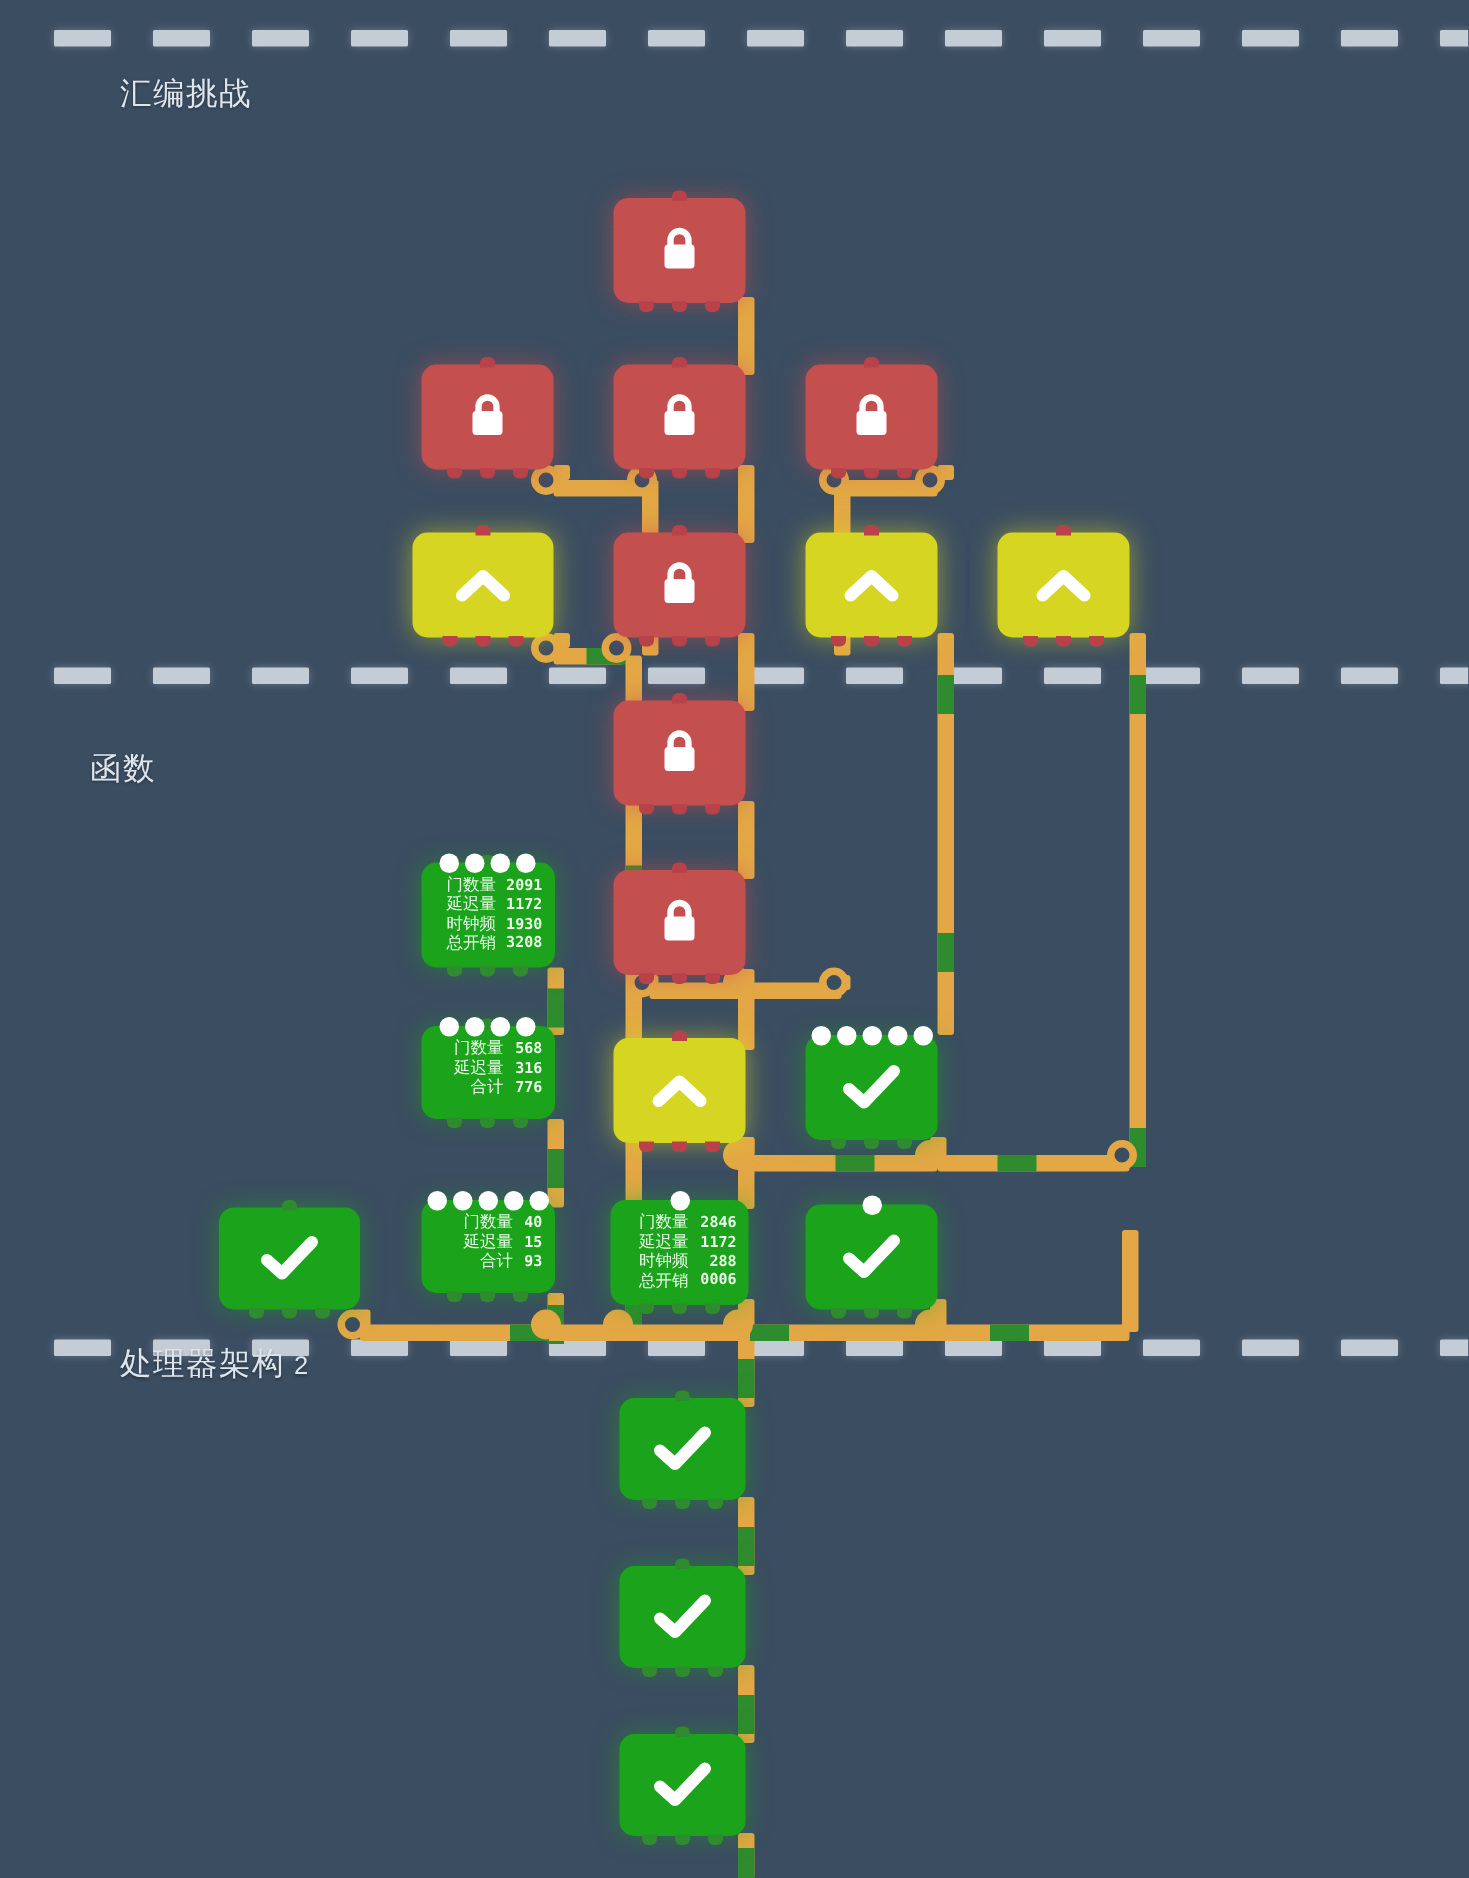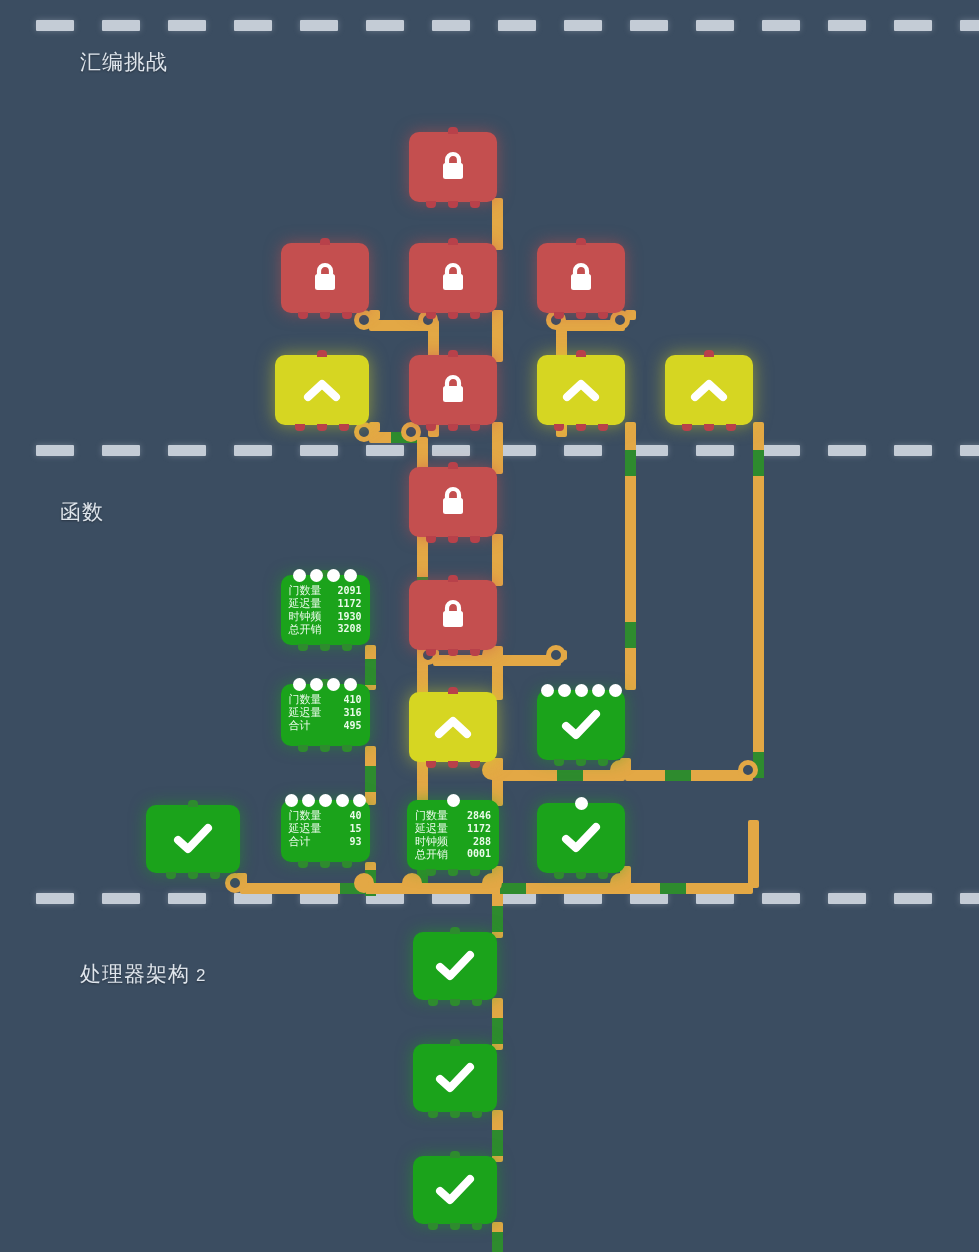--- a/index.html
+++ b/index.html
@@ -136,21 +136,21 @@
   }
   .statnode table {
     border-collapse: collapse;
     width: 100%;
     font-family: "DejaVu Sans Mono", monospace;
     font-size: 10px;
     color: #eafbea;
     line-height: 1.18;
   }
   .statnode td { padding: 0; white-space: nowrap; }
-  .statnode td.k { text-align: left; font-family: "Liberation Sans", sans-serif; font-size: 11px; }
+  .statnode td.k { text-align: right; font-family: "Liberation Sans", sans-serif; font-size: 11px; }
   .statnode td.v { text-align: right; font-weight: bold; }
 </style>
 </head>
 <body>
 
 <div id="stage">
 
   <div class="divider" style="top:20px" id="div0">
       <div class="dash" style="left: 36px;"></div>
       <div class="dash" style="left: 102px;"></div>
@@ -202,21 +202,21 @@
       <div class="dash" style="left: 894px;"></div>
       <div class="dash" style="left: 960px;"></div>
     </div>
 
   <div class="tier-label" style="left:80px; top:48px">
     <span>汇编挑战</span>
   </div>
   <div class="tier-label" style="left:60px; top:498px">
     <span>函数</span>
   </div>
-  <div class="tier-label" style="left:80px; top:960px">
+  <div class="tier-label" style="left:80px; top:895px">
     <span>处理器架构</span><span class="sub">2</span>
   </div>
 
   <div id="wire-layer">
       <div class="wire v" style="left: 492px; top: 198px; height: 52px;"></div>
       <div class="wire v" style="left: 492px; top: 310px; height: 52px;"></div>
       <div class="wire v" style="left: 492px; top: 422px; height: 52px;"></div>
       <div class="wire v" style="left: 492px; top: 534px; height: 52px;"></div>
       <div class="wire v" style="left: 492px; top: 646px; height: 54px;"></div>
       <div class="wire v" style="left: 492px; top: 758px; height: 48px;"></div>
@@ -506,29 +506,29 @@
       </div>
       <div class="statnode" style="left: 280.5px; top: 684px; width: 89px; height: 62px;">
         <span class="nub green bot" style="left:calc(50% - 5px + -22px)"></span>
         <span class="nub green bot" style="left:calc(50% - 5px + 0px)"></span>
         <span class="nub green bot" style="left:calc(50% - 5px + 22px)"></span>
         <span class="nub green top" style="left:calc(50% - 5px)"></span>
         <table>
           <tbody>
             <tr>
               <td class="k">门数量</td>
-              <td class="v">410</td>
+              <td class="v">568</td>
             </tr>
             <tr>
               <td class="k">延迟量</td>
               <td class="v">316</td>
             </tr>
             <tr>
               <td class="k">合计</td>
-              <td class="v">495</td>
+              <td class="v">776</td>
             </tr>
           </tbody>
         </table>
         <div class="stars">
           <span class="dot"></span>
           <span class="dot"></span>
           <span class="dot"></span>
           <span class="dot"></span>
         </div>
       </div>
@@ -575,21 +575,21 @@
             <tr>
               <td class="k">延迟量</td>
               <td class="v">1172</td>
             </tr>
             <tr>
               <td class="k">时钟频</td>
               <td class="v">288</td>
             </tr>
             <tr>
               <td class="k">总开销</td>
-              <td class="v">0001</td>
+              <td class="v">0006</td>
             </tr>
           </tbody>
         </table>
         <div class="stars">
           <span class="dot"></span>
         </div>
       </div>
     </div>
 
 </div>

